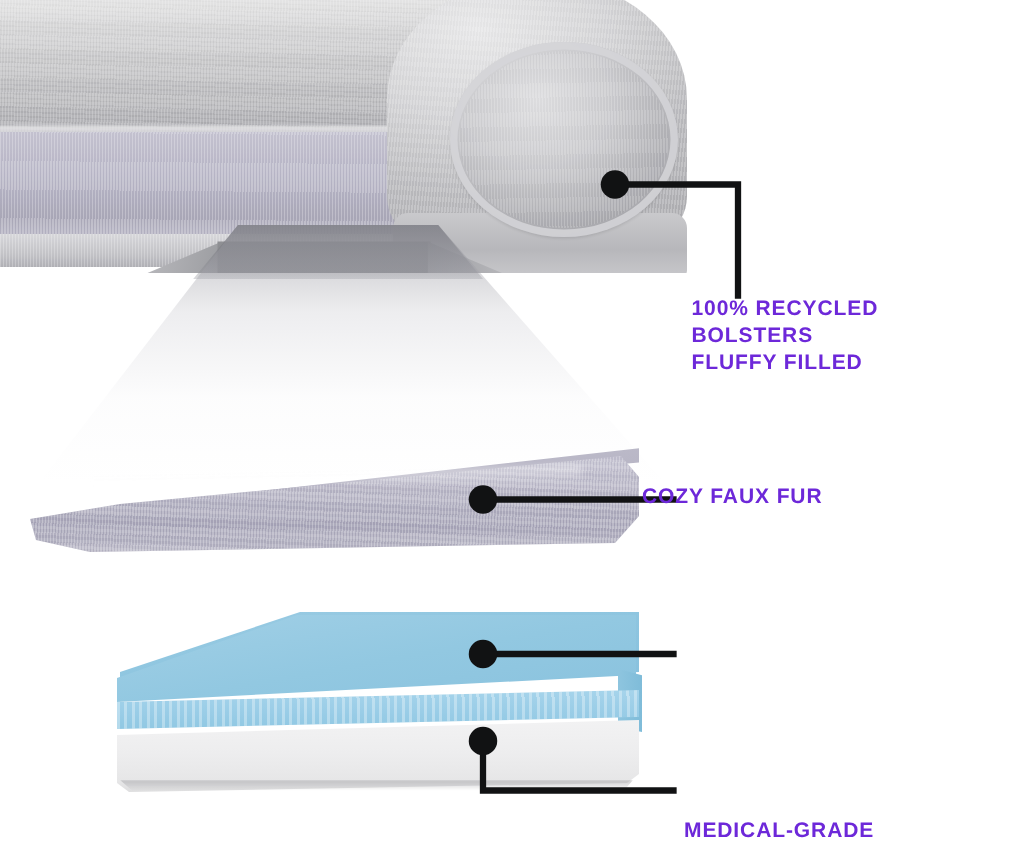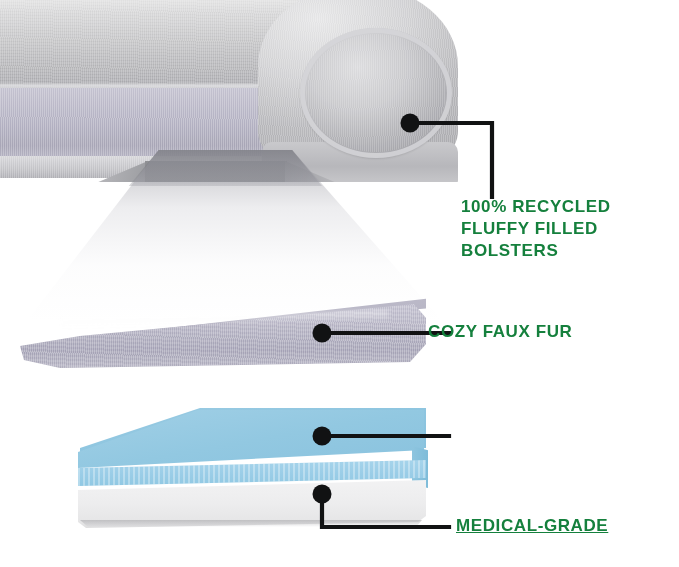--- a/index.html
+++ b/index.html
@@ -182,28 +182,28 @@
     position:absolute;left:390px;top:38px;width:16px;height:42px;
     background:linear-gradient(90deg,#8ec5df,#7fbcd9);
     clip-path:polygon(0 0,100% 10%,100% 100%,0 92%);
   }
 
   
   .leaders{position:absolute;left:0;top:0;width:679px;height:567px;pointer-events:none;}
 
   
   .label{
-    position:absolute;color:#15803d;font-weight:bold;
+    position:absolute;color:#6d28d9;font-weight:bold;
     letter-spacing:.6px;line-height:1.30;text-transform:uppercase;
-    font-size:17px;
+    font-size:14px;
   }
   #lbl-bolsters{left:461px;top:196px;width:218px;}
   #lbl-fur{left:428px;top:321px;width:223px;}
   #lbl-gel{left:456px;top:425px;width:223px;}
-  #lbl-support{left:456px;top:515px;width:223px;text-decoration:underline;}
+  #lbl-support{left:456px;top:544px;width:223px;}
   .label .ln{display:block;white-space:nowrap;}
 </style>
 </head>
 <body>
 
 <div id="stage">
 
   <div class="bed-wrap">
     <div class="back-bolster-top"></div>
     <div class="back-bolster"></div>
@@ -246,22 +246,22 @@
     <g fill="#111213">
       <circle id="dot-0" cx="410" cy="123" r="9.5"></circle>
       <circle id="dot-1" cx="322" cy="333" r="9.5"></circle>
       <circle id="dot-2" cx="322" cy="436" r="9.5"></circle>
       <circle id="dot-3" cx="322" cy="494" r="9.5"></circle>
     </g>
   </svg>
 
   <div class="label" id="lbl-bolsters">
     <span class="ln">100% RECYCLED</span>
+    <span class="ln">BOLSTERS</span>
     <span class="ln">FLUFFY FILLED</span>
-    <span class="ln">BOLSTERS</span>
   </div>
 
   <div class="label" id="lbl-fur">
     <span class="ln">COZY FAUX FUR</span>
   </div>
 
 
   <div class="label" id="lbl-support">
     <span class="ln">MEDICAL-GRADE</span>
   </div>

